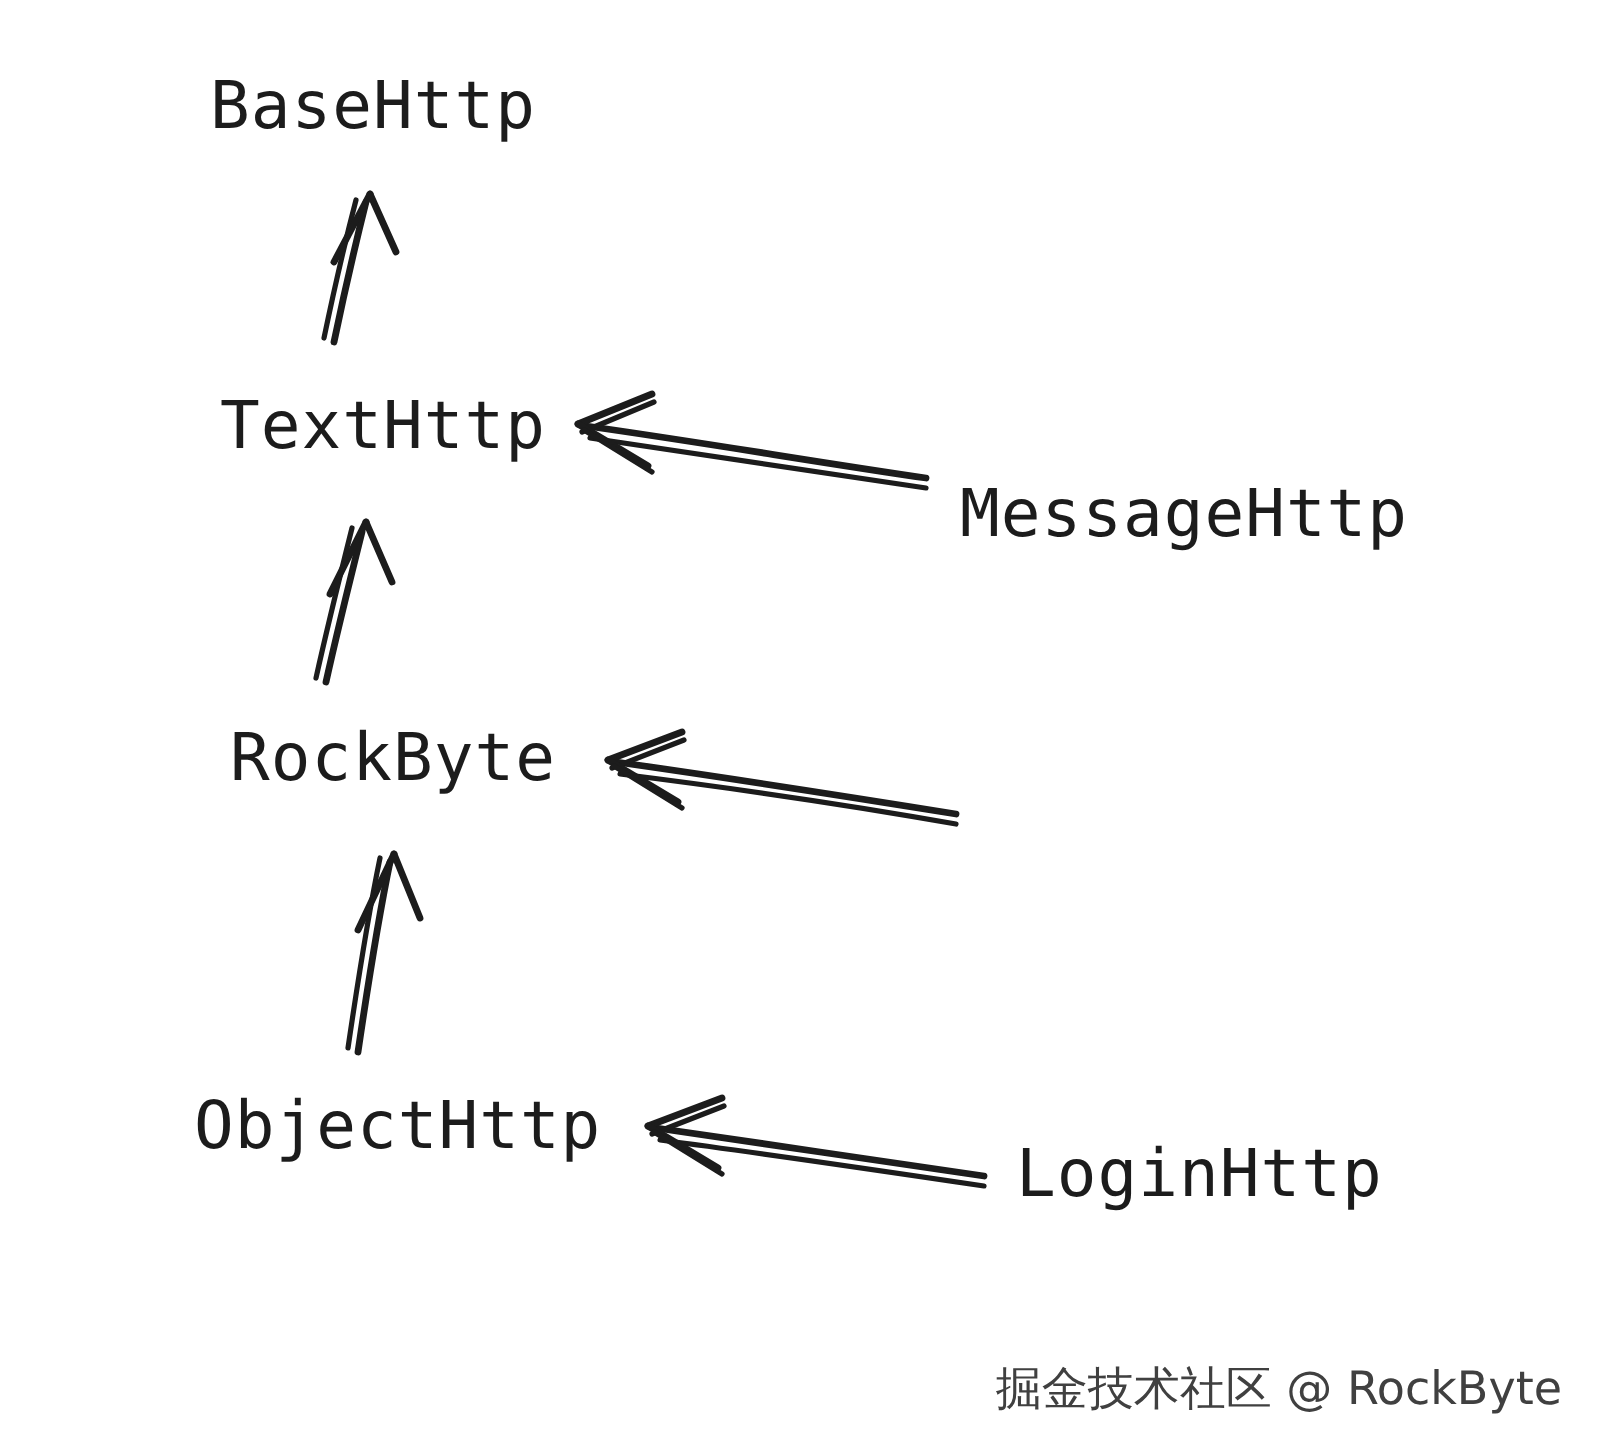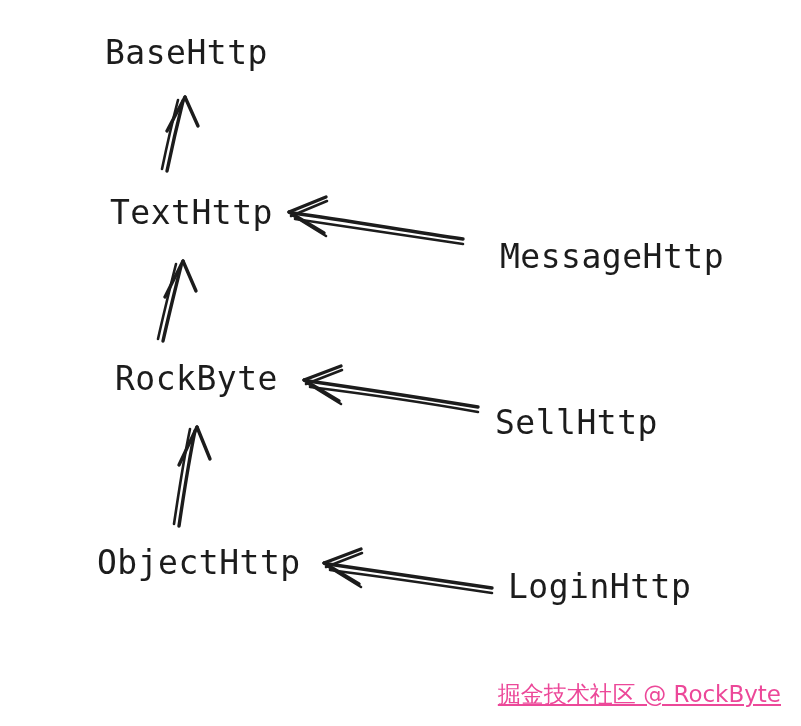--- a/index.html
+++ b/index.html
@@ -37,23 +37,22 @@
   }
   .ink.thin {
     stroke-width: 2.6;
   }
   .watermark {
     position: absolute;
     right: 20px;
     bottom: 16px;
     font-family: "DejaVu Sans", sans-serif;
     font-size: 23px;
-    color: #ec4899;
+    color: #404040;
     white-space: nowrap;
-    text-decoration: underline;
   }
 </style>
 </head>
 <body>
 
 <div class="canvas">
 
   <svg class="arrows" width="801" height="726" viewBox="0 0 801 726" aria-hidden="true">
 
     <g>
@@ -102,25 +101,24 @@
       <path class="ink thin" d="M 326 567 L 362 553"></path>
       <path class="ink" d="M 324 563 L 359 584"></path>
       <path class="ink thin" d="M 327 566 L 361 587"></path>
     </g>
   </svg>
 
   <div class="node" style="left:105px; top:36px;">BaseHttp</div>
 
   <div class="node" style="left:110px; top:196px;text-align:right;">TextHttp</div>
 
-  <div class="node" style="left:480px; top:240px;margin-left:20px;">MessageHttp</div>
+  <div class="node" style="left:480px; top:240px;">MessageHttp</div>
 
   <div class="node" style="left:115px; top:362px;">RockByte</div>
 
-  <div class="node" style="left:495px; top:406px;">SellHttp</div>
 
   <div class="node" style="left:97px; top:546px;">ObjectHttp</div>
 
   <div class="node" style="left:508px; top:570px;">LoginHttp</div>
 
   <div class="watermark">掘金技术社区 @ RockByte</div>
 
 </div>
 
 </body></html>

